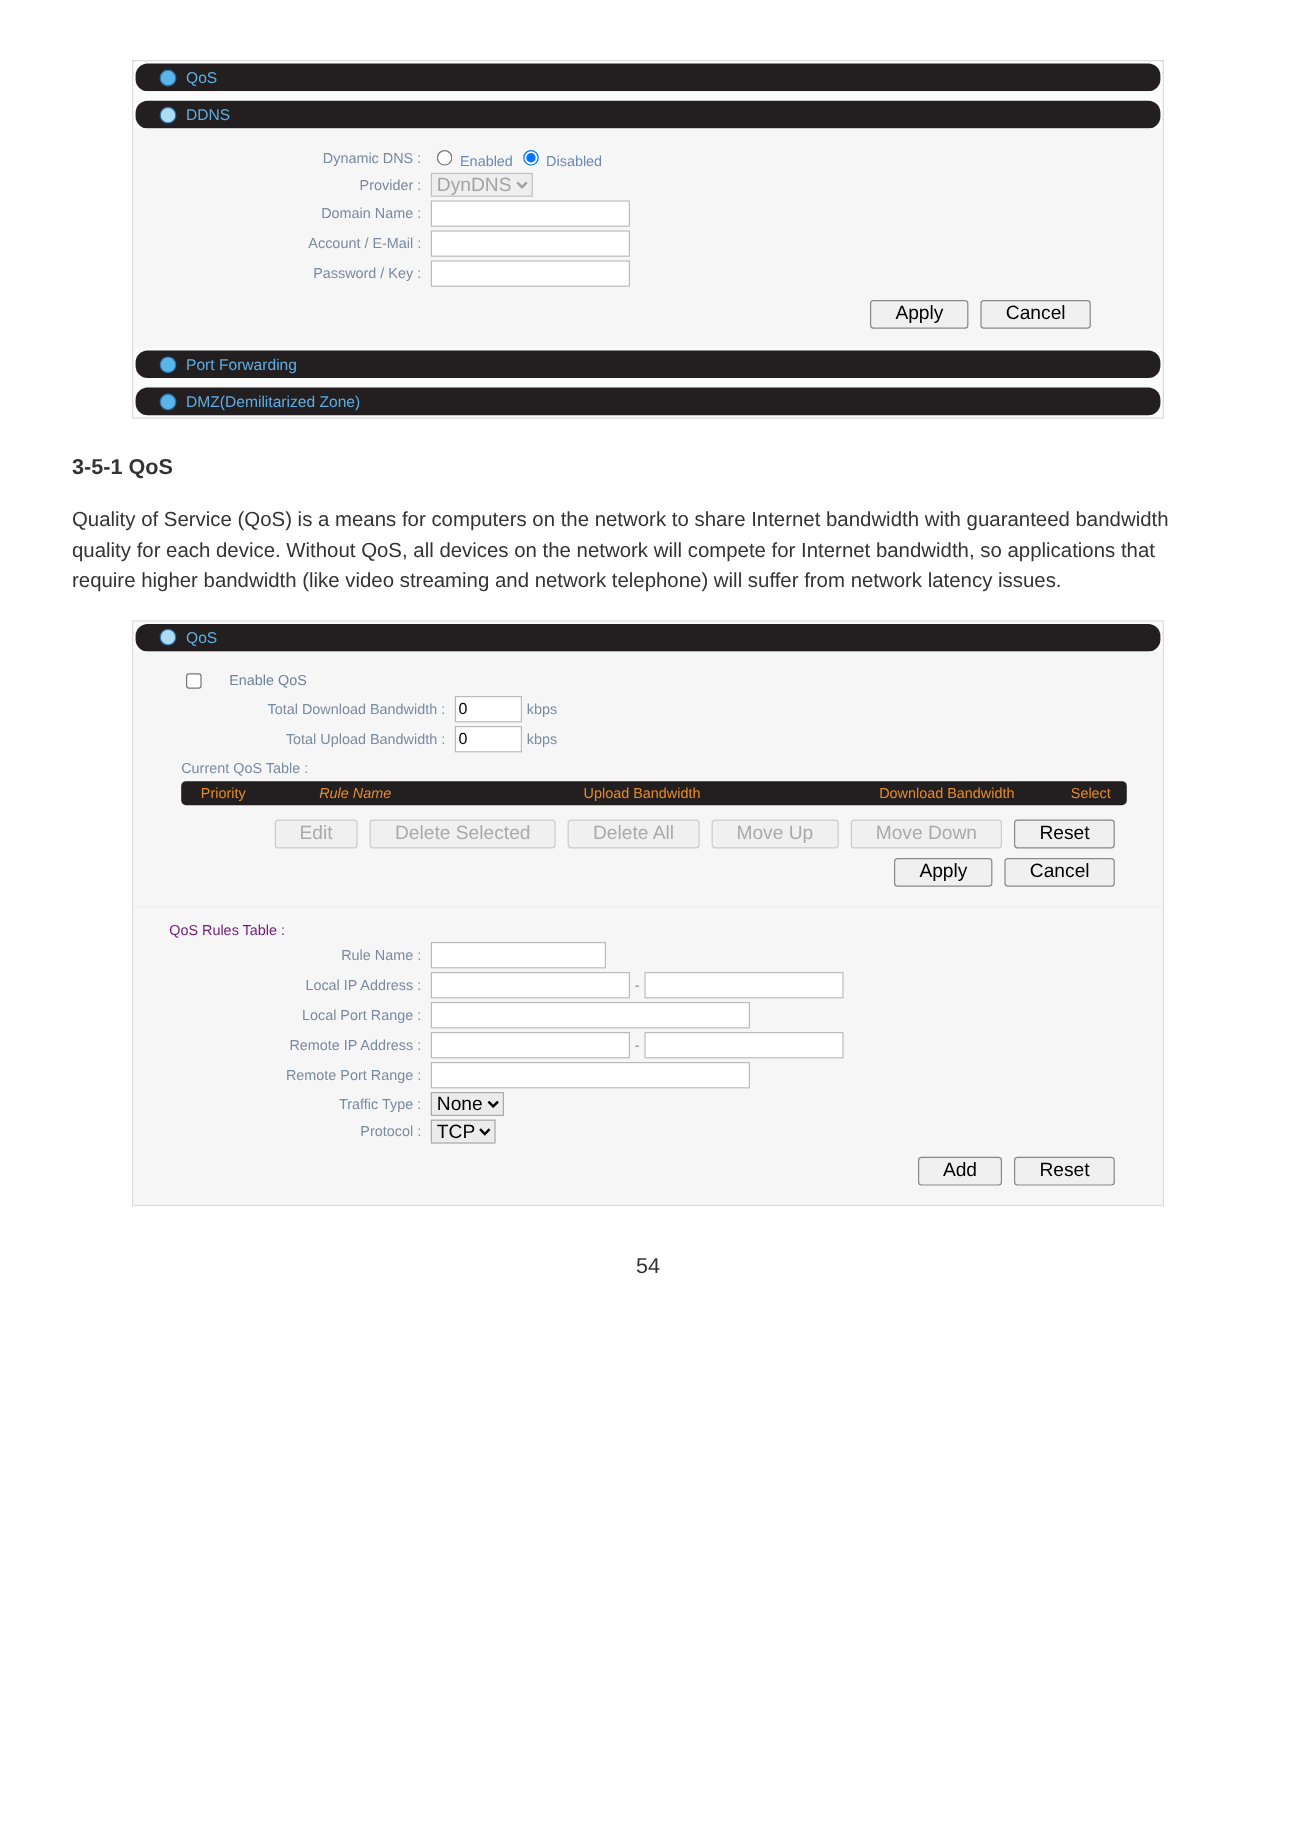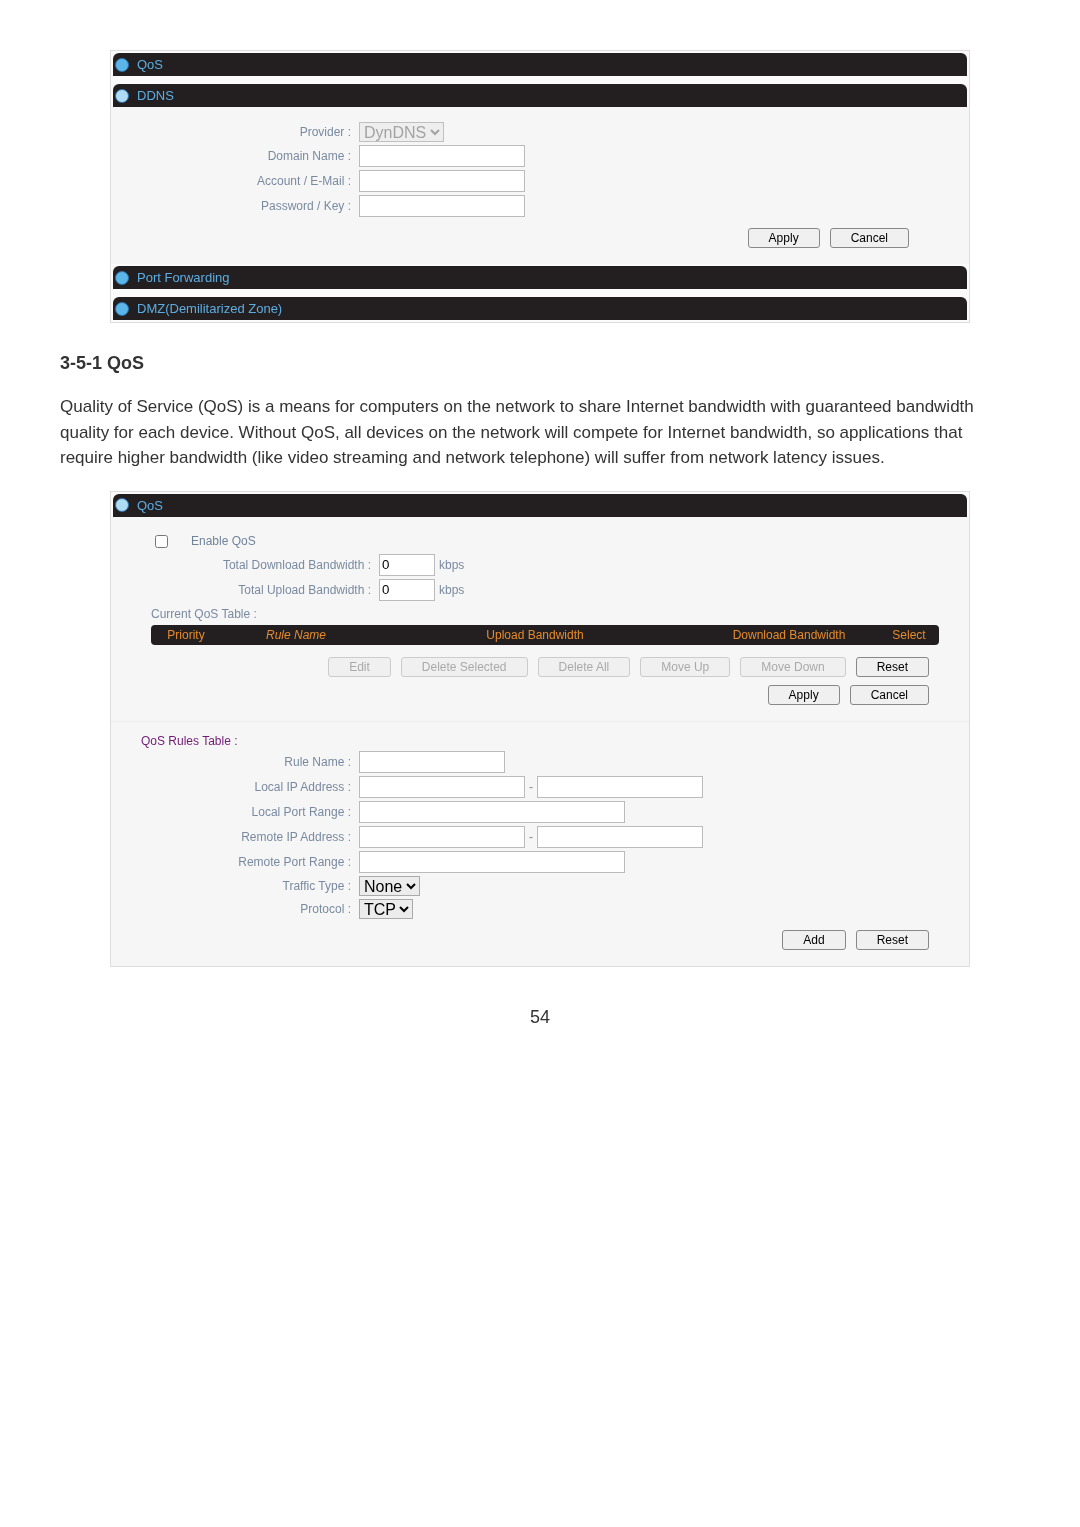--- a/index.html
+++ b/index.html
@@ -17,27 +17,28 @@
     box-sizing: border-box;
   }
   .panel-container {
     border: 1px solid #ddd;
     margin: 10px 50px 20px 50px;
     background: #fbfbfb;
   }
   .acc-header {
     background: #231f20;
     color: #5dade2;
-    padding: 4px 2px;
+    padding: 4px 20px;
     font-size: 13px;
     display: flex;
     align-items: center;
     border-top-left-radius: 6px;
     border-top-right-radius: 6px;
     margin: 2px 2px 0 2px;
+    border-radius: 10px;
   }
   .acc-header:first-child { margin-top: 2px; }
   .acc-header .bullet {
     display: inline-block;
     width: 12px; height: 12px;
     border-radius: 50%;
     background: #5bb5e8;
     border: 1px solid #2a6ea8;
     margin-right: 8px;
   }
@@ -80,21 +81,21 @@
     display: flex;
     justify-content: flex-end;
     gap: 10px;
     padding: 8px 30px 4px 0;
   }
   button.winbtn {
     background: #f0f0f0;
     border: 1px solid #888;
     border-radius: 3px;
     padding: 2px 20px;
-    font-size: 12px;
+    font-size: 16px;
     cursor: pointer;
   }
   button.winbtn.disabled {
     color: #aaa;
     border-color: #ccc;
   }
   .section-title {
     font-weight: bold;
     font-size: 18px;
     margin: 30px 0 20px 0;
@@ -146,20 +147,29 @@
       <span class="bullet"></span>
       <span class="blue-title">QoS</span>
     </div>
     <div style="height:6px;background:#fbfbfb"></div>
     <div class="acc-header">
       <span class="bullet solid"></span>
       <span class="blue-title">DDNS</span>
     </div>
     <div class="acc-body">
       <div class="form-row">
+        <label>Dynamic DNS :</label>
+        <div class="ctrl radio-group">
+          <input type="radio" name="ddns" style="">
+          <span>Enabled</span>
+          <input type="radio" name="ddns" checked="" style="">
+          <span>Disabled</span>
+        </div>
+      </div>
+      <div class="form-row">
         <label>Provider :</label>
         <div class="ctrl">
           <select disabled="">
             <option>DynDNS</option>
           </select>
         </div>
       </div>
       <div class="form-row">
         <label>Domain Name :</label>
         <div class="ctrl"><input type="text" style=""></div>

